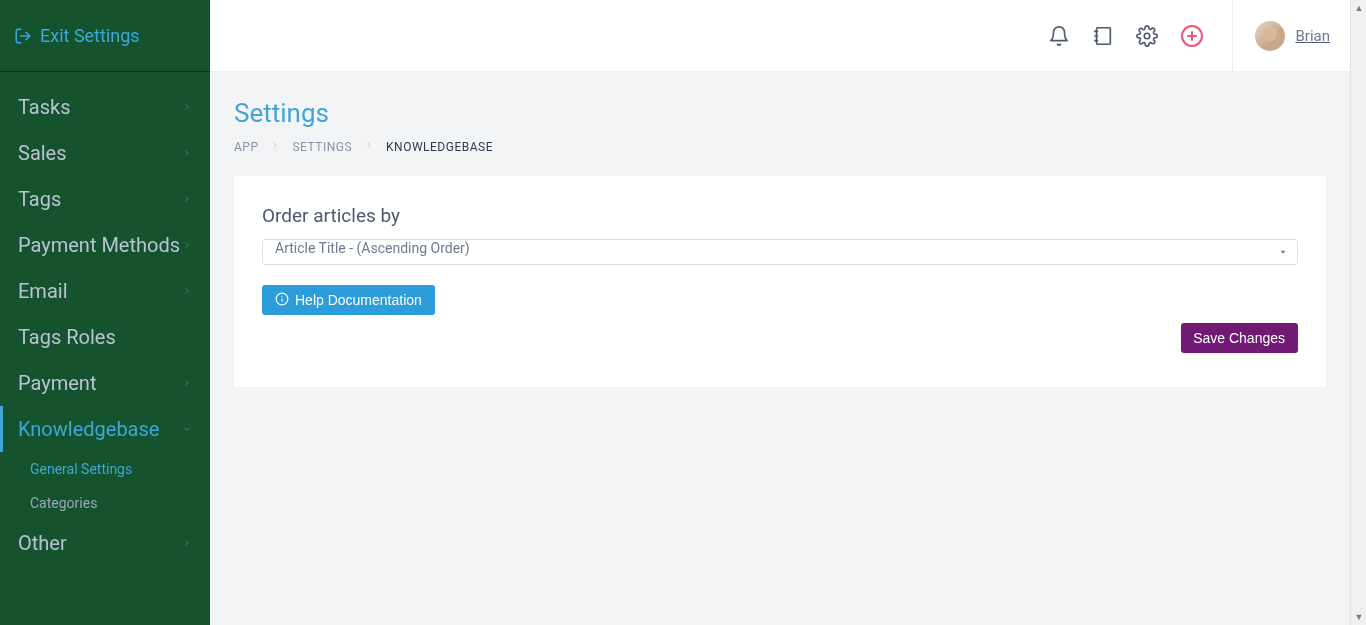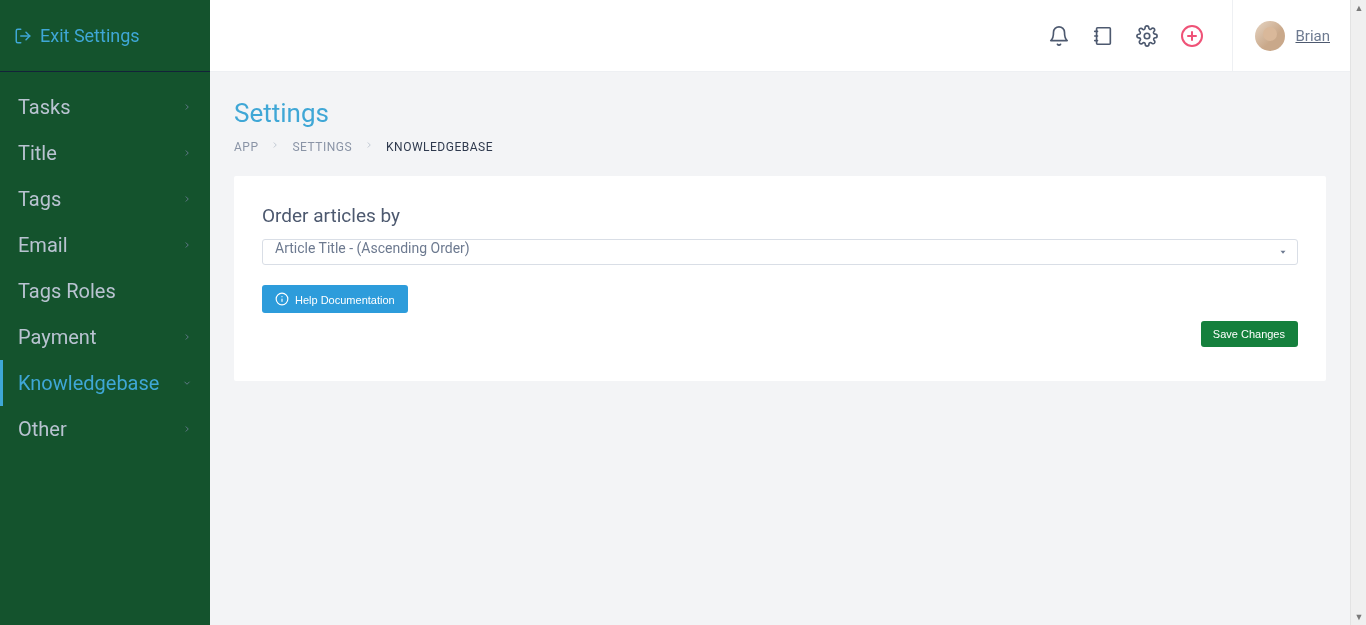--- a/index.html
+++ b/index.html
@@ -152,31 +152,31 @@
     padding: 0 30px 8px 12px;
     appearance: none;
     cursor: pointer;
   }
   .select-caret {
     position: absolute; right: 10px; top: 50%; transform: translateY(-50%);
     pointer-events: none; color:#6d7a90;
   }
   .btn {
     display: inline-flex;
-    align-items: flex-end;
+    align-items: flex-start;
     gap: 6px;
     border: none;
     border-radius: 3px;
     padding: 7px 13px;
-    font-size: 11px;
+    font-size: 14px;
     cursor: pointer;
     color: #ffffff;
   }
   .btn-info { background: #2d9cdb; margin-top: 20px; }
-  .btn-danger { background: #15803d; padding-left: 12px; }
+  .btn-danger { background: #701a75; padding-left: 12px; }
   .panel-footer {
     display: flex;
     justify-content: flex-end;
     margin-top: 8px;
   }
 
   
   .scrollbar {
     position: absolute;
     right: 0; top: 0;
@@ -209,29 +209,37 @@
       <li>
           <div class="side-item">
             <span>Tasks</span>
             <svg class="chev" viewBox="0 0 24 24" fill="none" stroke="#6f7f99" stroke-width="2">
               <polyline points="9 18 15 12 9 6"></polyline>
             </svg>
           </div>
         </li>
       <li>
           <div class="side-item">
-            <span>Title</span>
+            <span>Sales</span>
             <svg class="chev" viewBox="0 0 24 24" fill="none" stroke="#6f7f99" stroke-width="2">
               <polyline points="9 18 15 12 9 6"></polyline>
             </svg>
           </div>
         </li>
       <li>
           <div class="side-item">
             <span>Tags</span>
+            <svg class="chev" viewBox="0 0 24 24" fill="none" stroke="#6f7f99" stroke-width="2">
+              <polyline points="9 18 15 12 9 6"></polyline>
+            </svg>
+          </div>
+        </li>
+      <li>
+          <div class="side-item">
+            <span>Payment Methods</span>
             <svg class="chev" viewBox="0 0 24 24" fill="none" stroke="#6f7f99" stroke-width="2">
               <polyline points="9 18 15 12 9 6"></polyline>
             </svg>
           </div>
         </li>
       <li>
           <div class="side-item">
             <span>Email</span>
             <svg class="chev" viewBox="0 0 24 24" fill="none" stroke="#6f7f99" stroke-width="2">
               <polyline points="9 18 15 12 9 6"></polyline>
@@ -251,20 +259,24 @@
             </svg>
           </div>
         </li>
       <li>
         <div class="side-item active">
             <span>Knowledgebase</span>
             <svg class="chev" viewBox="0 0 24 24" fill="none" stroke="#6f7f99" stroke-width="2">
               <polyline points="6 9 12 15 18 9"></polyline>
             </svg>
           </div>
+        <ul class="side-subnav">
+          <li class="side-sub active"><span>General Settings</span></li>
+          <li class="side-sub"><span>Categories</span></li>
+        </ul>
       </li>
       <li>
           <div class="side-item">
             <span>Other</span>
             <svg class="chev" viewBox="0 0 24 24" fill="none" stroke="#6f7f99" stroke-width="2">
               <polyline points="9 18 15 12 9 6"></polyline>
             </svg>
           </div>
         </li>
     </ul>

